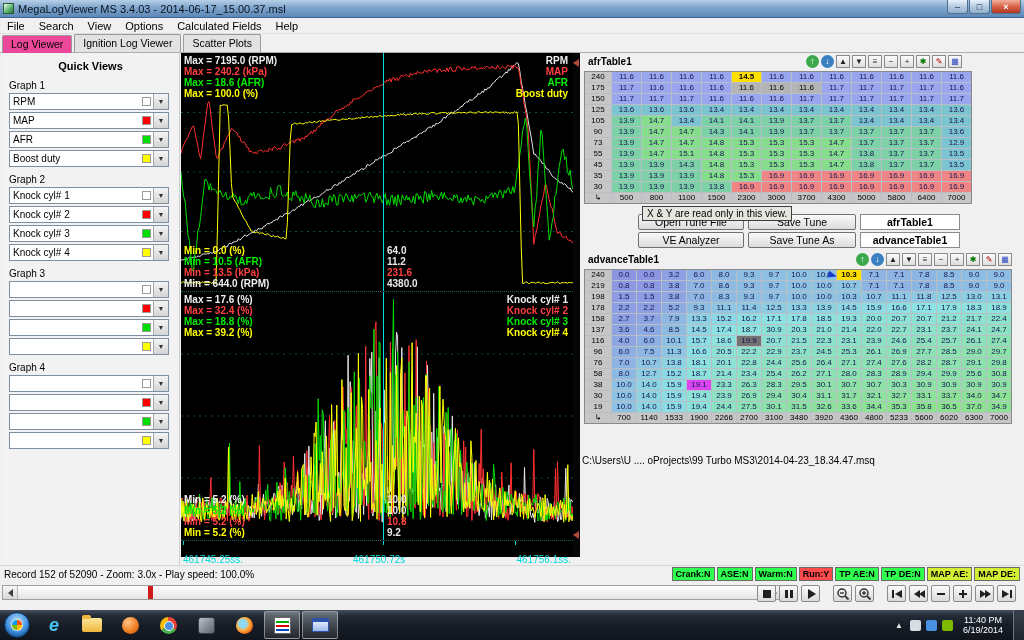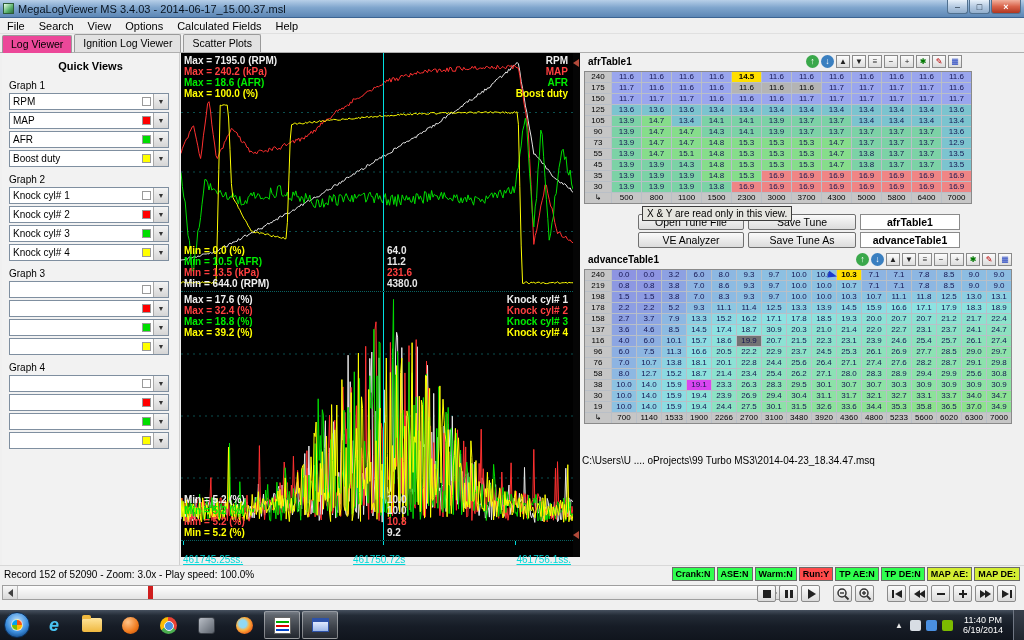--- a/index.html
+++ b/index.html
@@ -39,21 +39,21 @@
   #graph1{top:0;height:238px;}
   #graph2{top:238px;height:249px;border-top:1px dotted #0a6060;}
   .graph svg{position:absolute;left:0;top:0;}
   .gblock{position:absolute;font-size:10px;font-weight:bold;line-height:11px;z-index:3;}
   .gmax{left:3px;top:2px;}
   .glegend{right:5px;top:2px;text-align:right;}
   .gmin{left:3px;bottom:2px;}
   .gcursorvals{left:206px;bottom:2px;}
   .cursorline{position:absolute;top:0;bottom:0;left:202px;width:1px;background:#00e0e0;z-index:2;}
   .timeaxis{position:absolute;left:0;top:487px;width:392px;height:17px;background:#000;border-top:1px dotted #0a6060;color:#00d8d8;font-size:10px;}
-  .tlabel{position:absolute;top:13px;white-space:nowrap;text-decoration:underline;}
+  .tlabel{position:absolute;top:13px;white-space:nowrap;}
   .ttick{position:absolute;top:0;width:1px;height:4px;background:#00d8d8;}
   .gsplit{position:absolute;left:573px;top:53px;width:7px;height:504px;background:#050505;}
   .gsplit .sarrow{position:absolute;left:0;width:0;height:0;border-right:6px solid #b24a3a;border-top:4px solid transparent;border-bottom:4px solid transparent;}
 
   
   .rightpanel{position:absolute;left:580px;top:53px;width:444px;height:512px;background:#f0f0f0;}
   .tsec-label{position:absolute;font-size:10px;font-weight:bold;}
   .ttoolbar{position:absolute;display:flex;gap:2px;align-items:center;}
   .ticon{width:13px;height:13px;border-radius:50%;color:#fff;font-size:9px;line-height:13px;text-align:center;}
   .tbtn-sm{width:14px;height:13px;border:1px solid #8a8a8a;background:linear-gradient(#fcfcfc,#dcdcdc);font-size:8px;line-height:11px;text-align:center;color:#222;}

